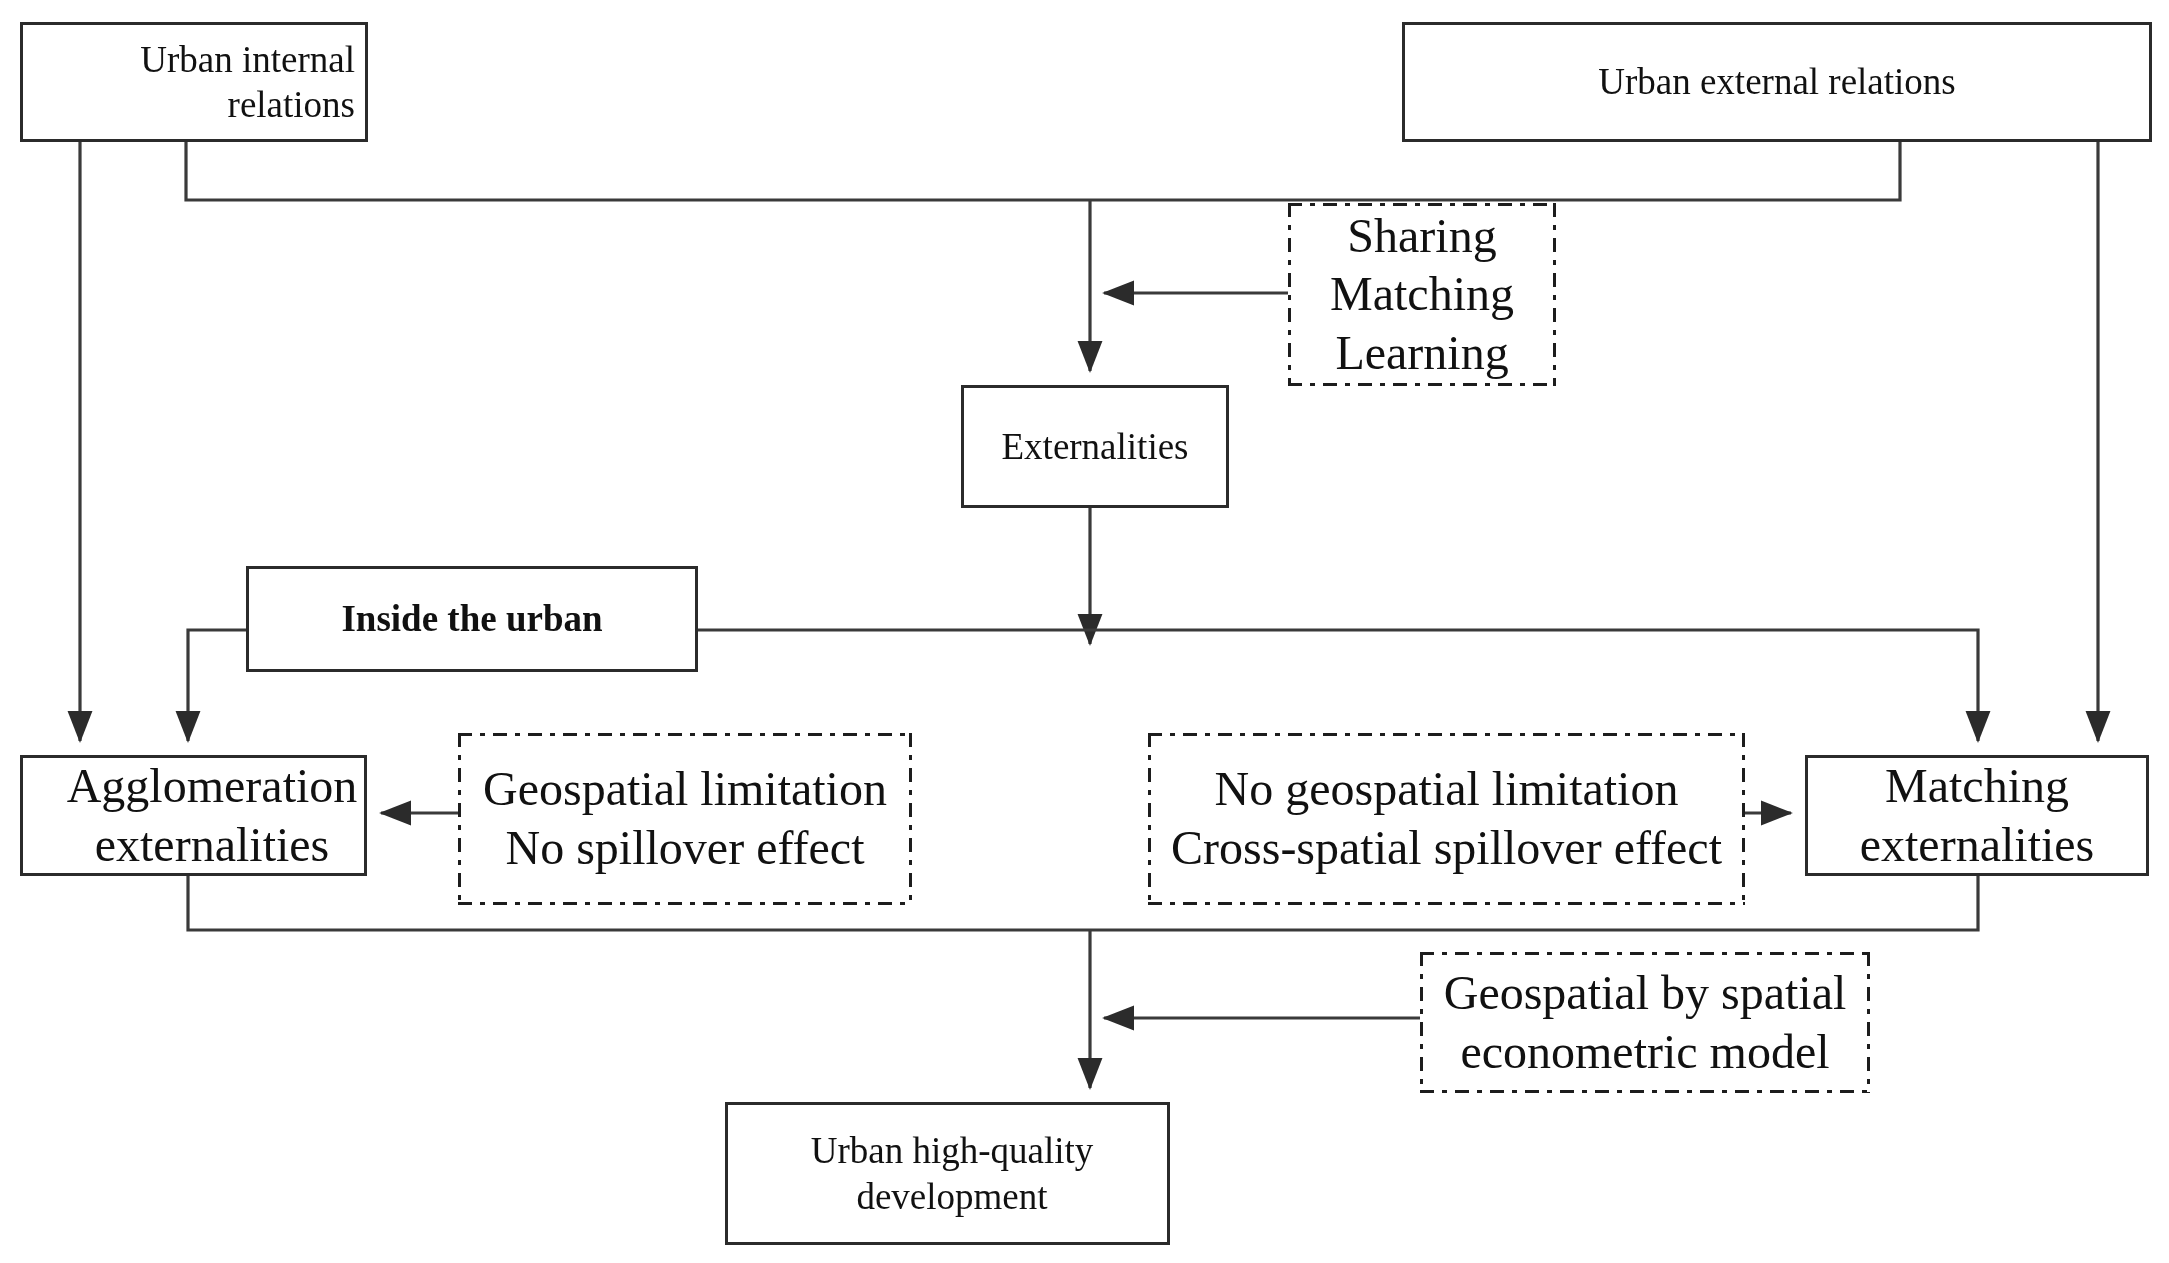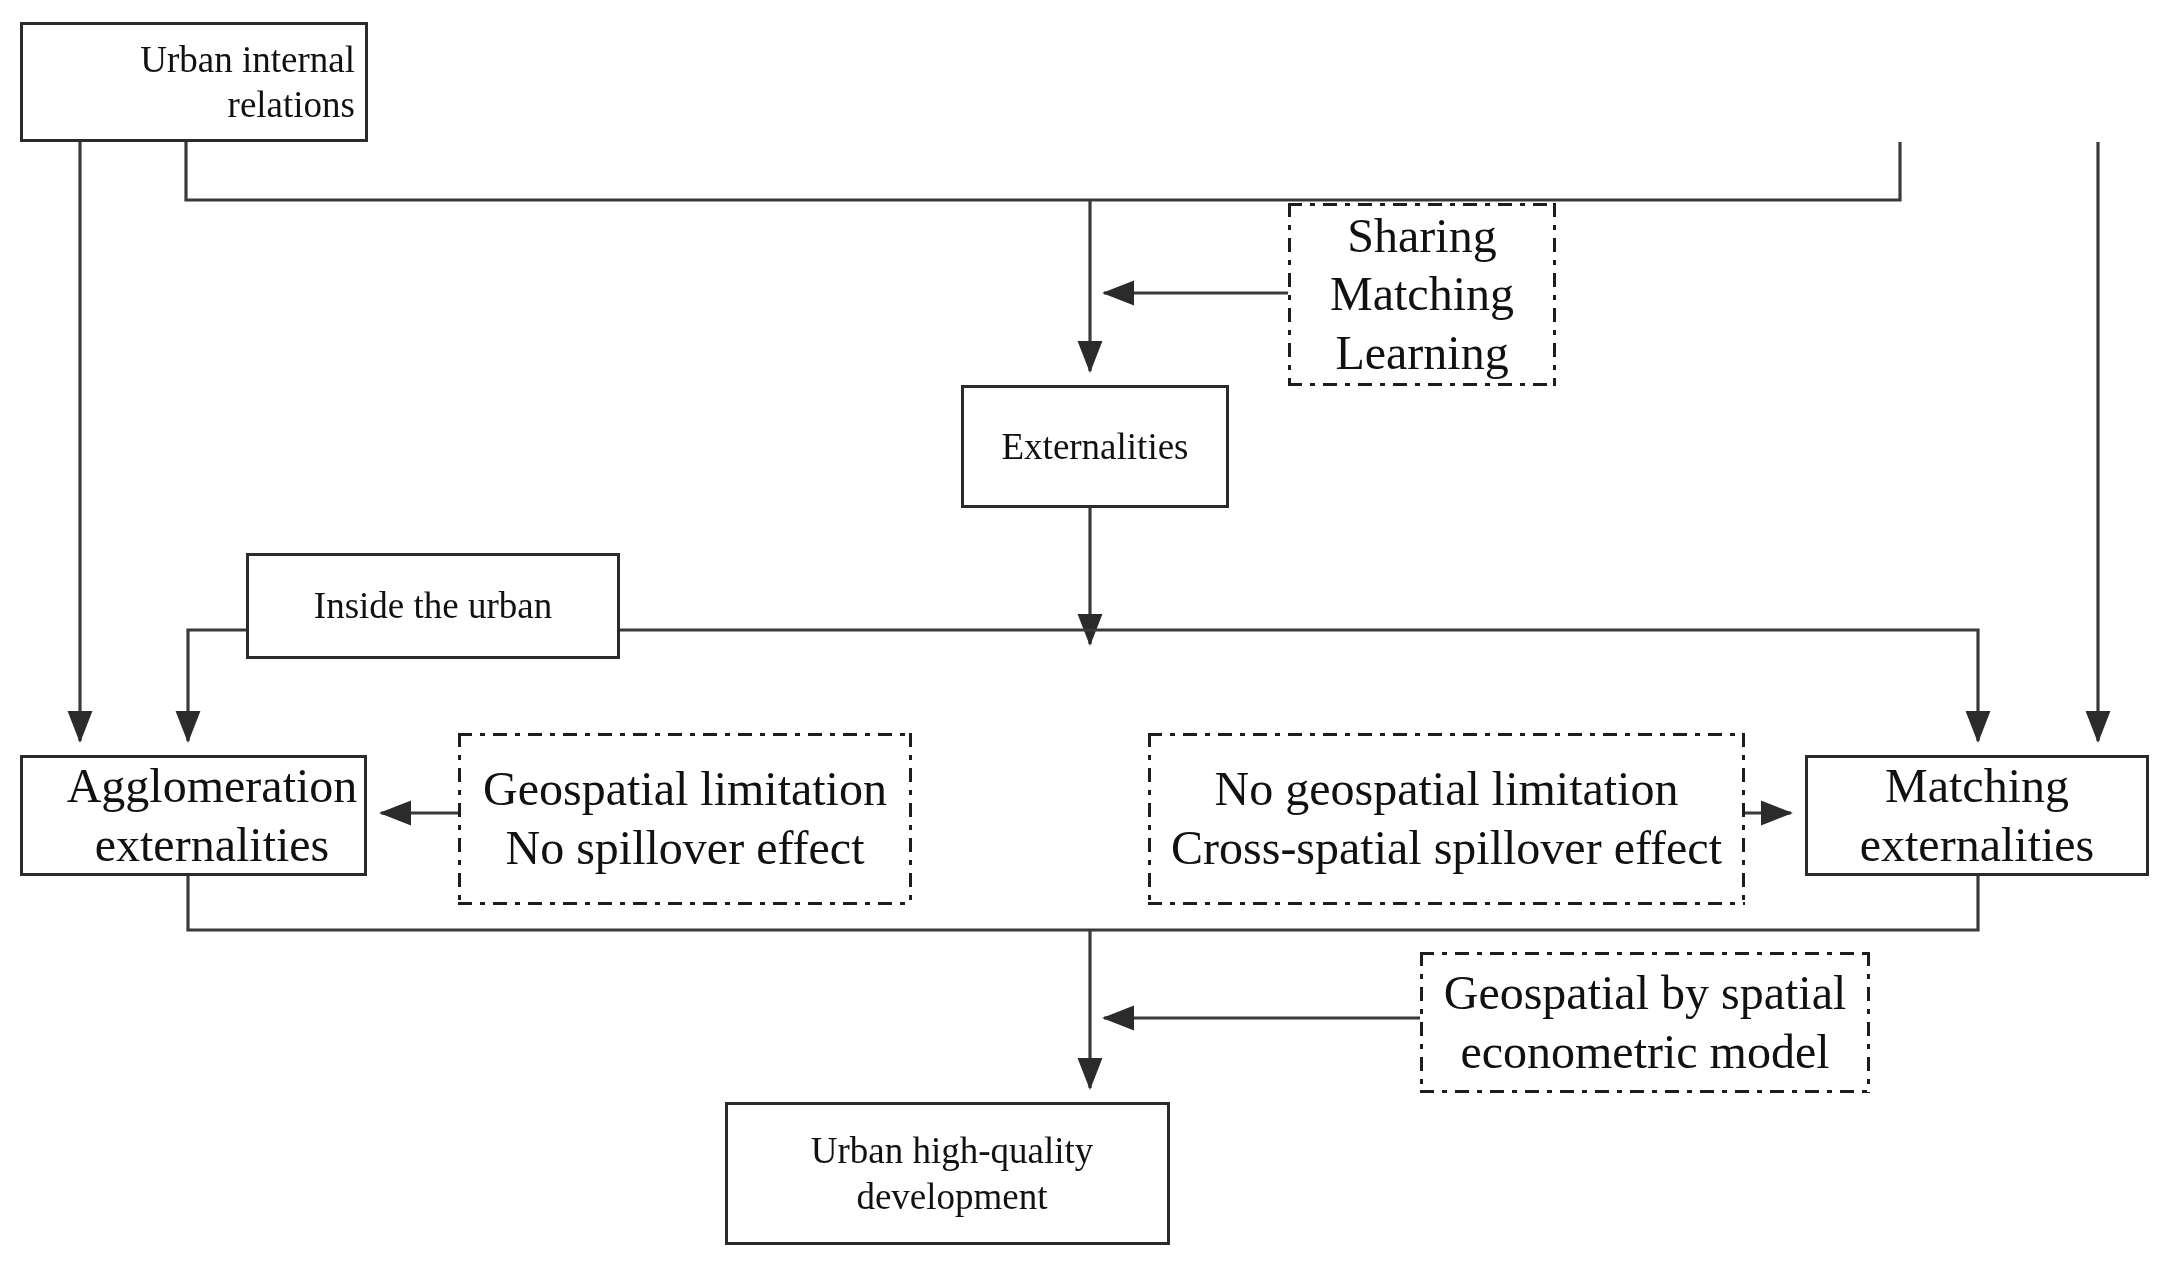--- a/index.html
+++ b/index.html
@@ -108,32 +108,35 @@
 
       <path d="M1420,1018 L1104,1018" marker-end="url(#ah)"></path>
 
     </g>
   </svg>
 
   <div class="node solid fs-big" style="left:20px; top:22px; width:348px; height:120px;text-align:right;">
     <span class="node-label">Urban internal relations</span>
   </div>
 
+  <div class="node solid fs-big" style="left:1402px; top:22px; width:750px; height:120px;">
+    <span class="node-label">Urban external relations</span>
+  </div>
 
   <div class="node dashdot fs-mid" style="left:1288px; top:203px; width:268px; height:183px;">
     <span class="node-label">Sharing
 Matching
 Learning</span>
   </div>
 
   <div class="node solid fs-big" style="left:961px; top:385px; width:268px; height:123px;">
     <span class="node-label">Externalities</span>
   </div>
 
-  <div class="node solid fs-big" style="left:246px; top:553px; width:374px; height:106px;">
+  <div class="node solid fs-big" style="left:246px; top:566px; width:452px; height:106px;font-weight:bold;">
     <span class="node-label">Inside the urban</span>
   </div>
 
 
   <div class="node solid fs-mid" style="left:20px; top:755px; width:347px; height:121px;padding-left:37px;">
     <span class="node-label">Agglomeration
 externalities</span>
   </div>
 
   <div class="node dashdot fs-mid" style="left:458px; top:733px; width:454px; height:172px;">

